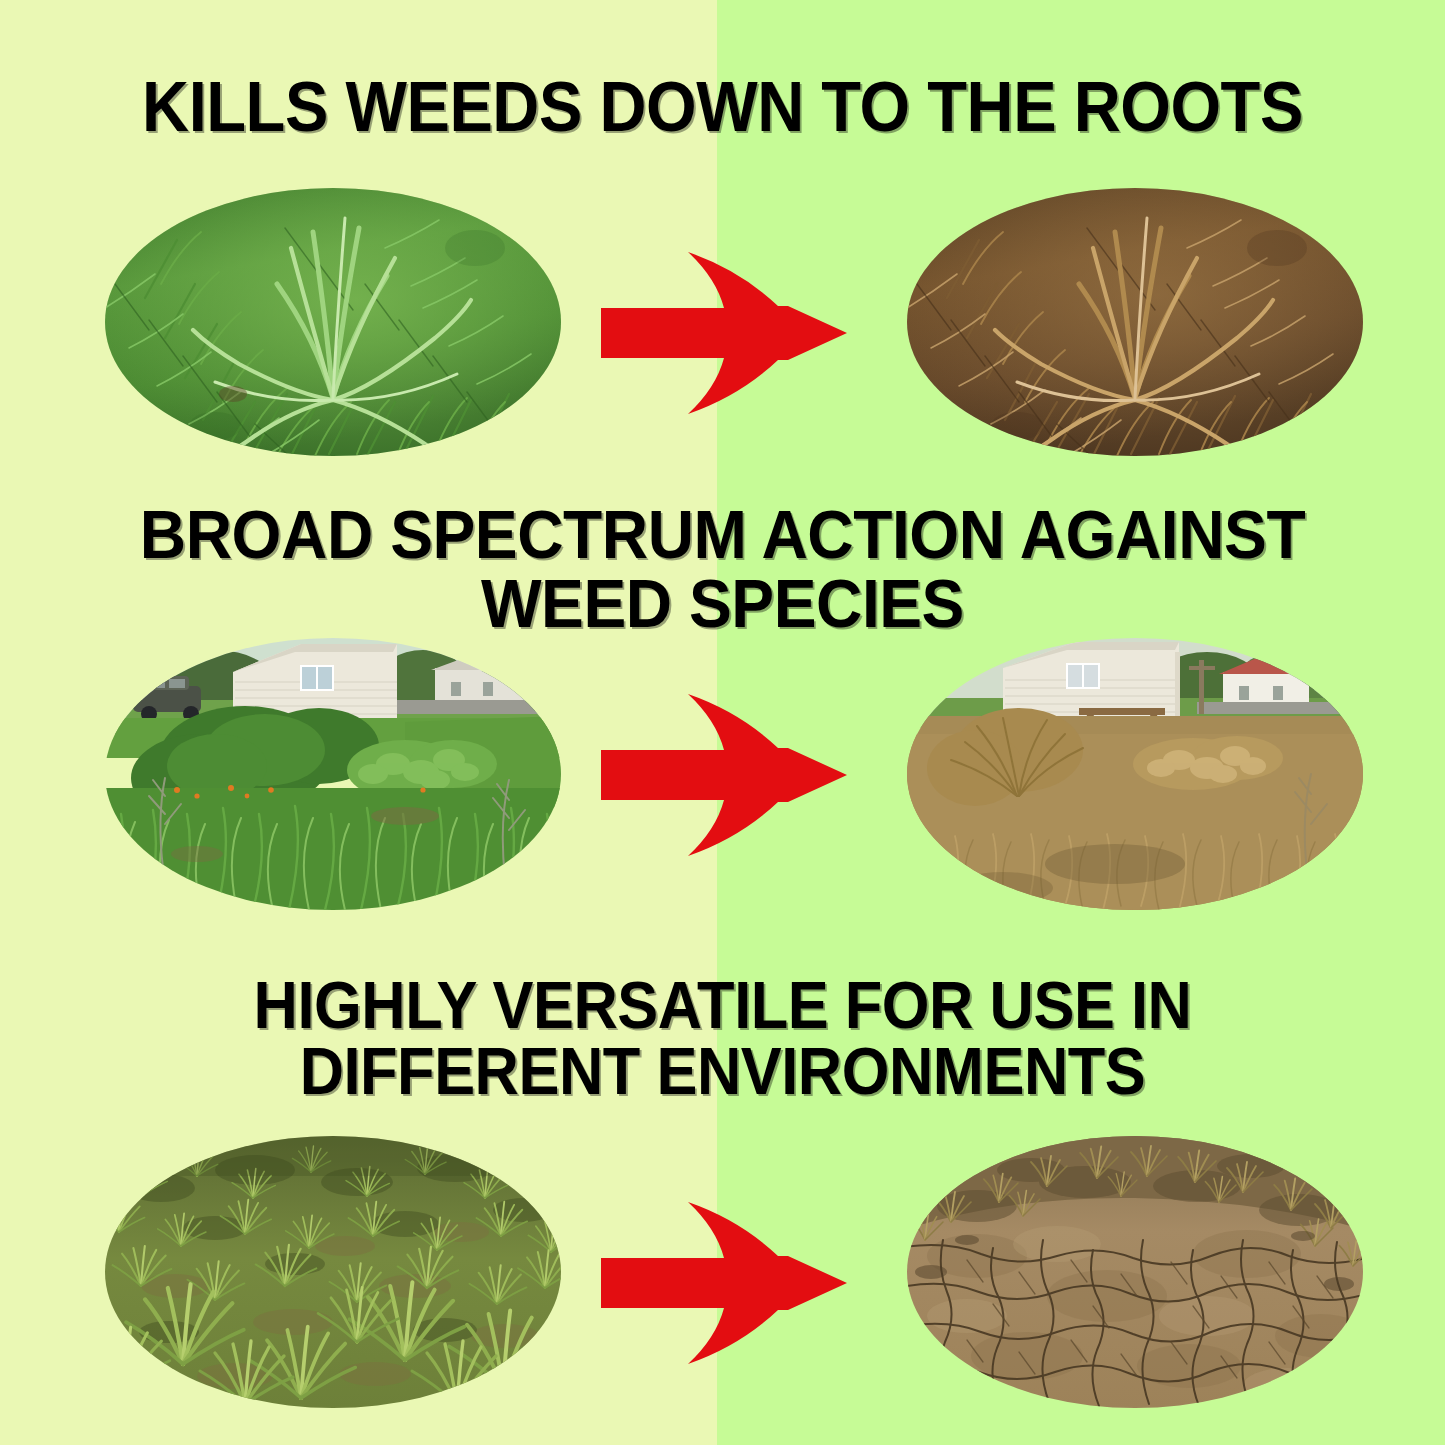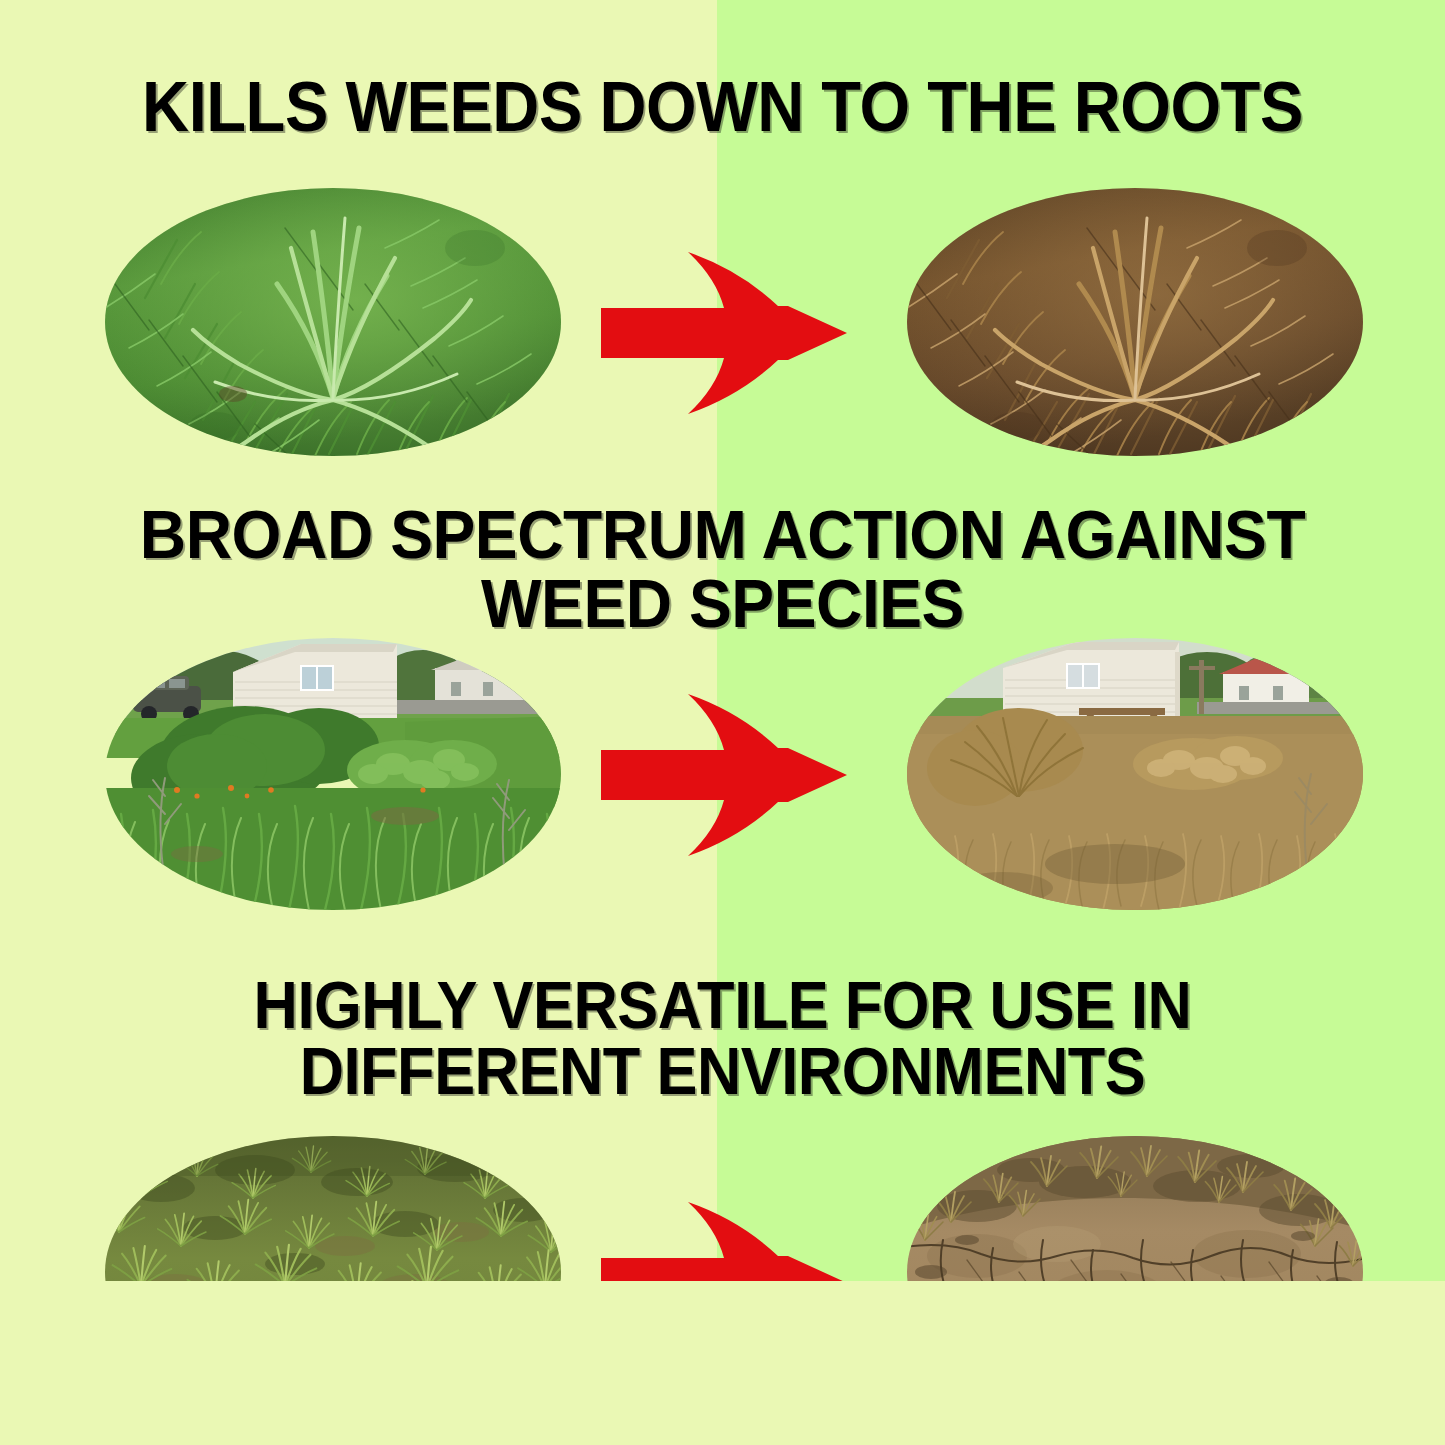--- a/index.html
+++ b/index.html
@@ -3,21 +3,21 @@
 <meta charset="utf-8">
 <title>Weed Killer Benefits Infographic</title>
 <style>
   html,body{margin:0;padding:0;}
   body{
     width:1445px;height:1445px;
     font-family:"Liberation Sans",sans-serif;
     overflow:hidden;position:relative;
     background:#EAF8B4;
   }
-  #stage{position:relative;width:1445px;height:1281px;overflow:hidden;}
+  #stage{position:relative;width:1445px;height:1445px;overflow:hidden;}
 
   
   .bg-left,.bg-right{position:absolute;top:0;height:1445px;}
   .bg-left{left:0;width:717px;background:#EAF8B4;}
   .bg-right{left:717px;width:728px;background:#C6FB96;}
 
   
   .headline{
     position:absolute;left:0;width:1445px;
     text-align:center;

